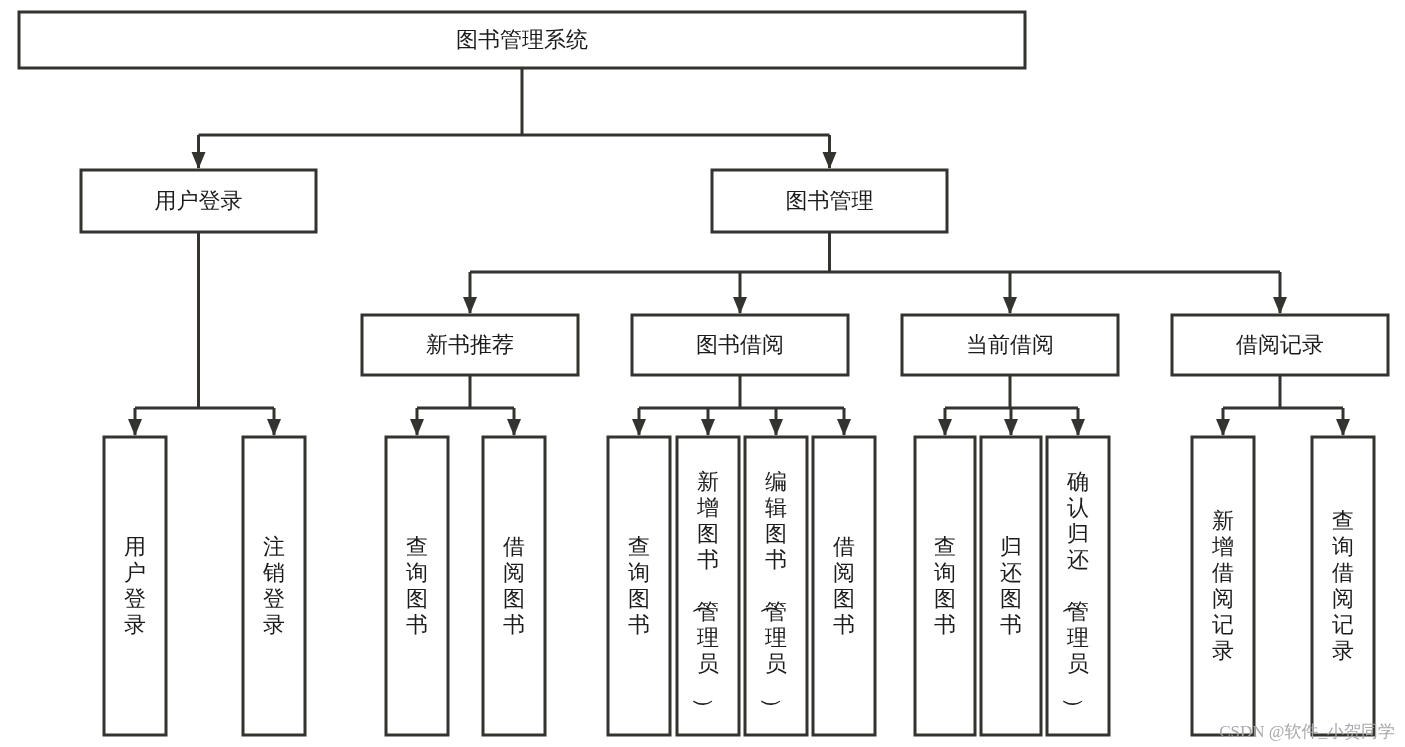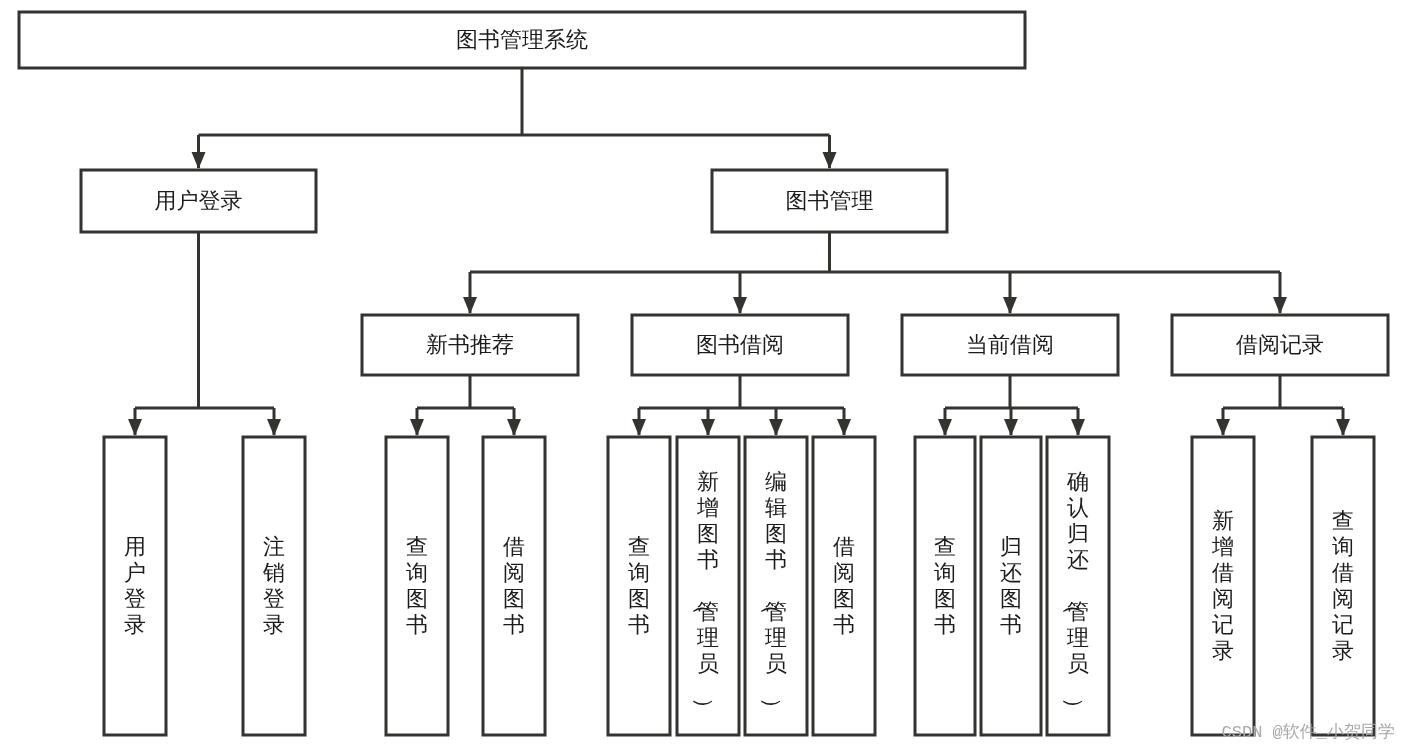--- a/index.html
+++ b/index.html
@@ -53,21 +53,21 @@
   .arrow-head {
     fill: #33332f;
     stroke: none;
   }
   .watermark-text {
     position: absolute;
     right: 10px;
     bottom: 4px;
     font-size: 17px;
     color: #a8a8a8;
-    font-family: Liberation Mono, monospace;
+    font-family: Liberation Serif, serif;
     white-space: nowrap;
     user-select: none;
   }
 </style>
 </head>
 <body>
 
 <div id="diagram-root">
   <svg class="diagram-canvas" viewBox="0 0 1405 747" xmlns="http://www.w3.org/2000/svg">
     <g id="connector-layer">

